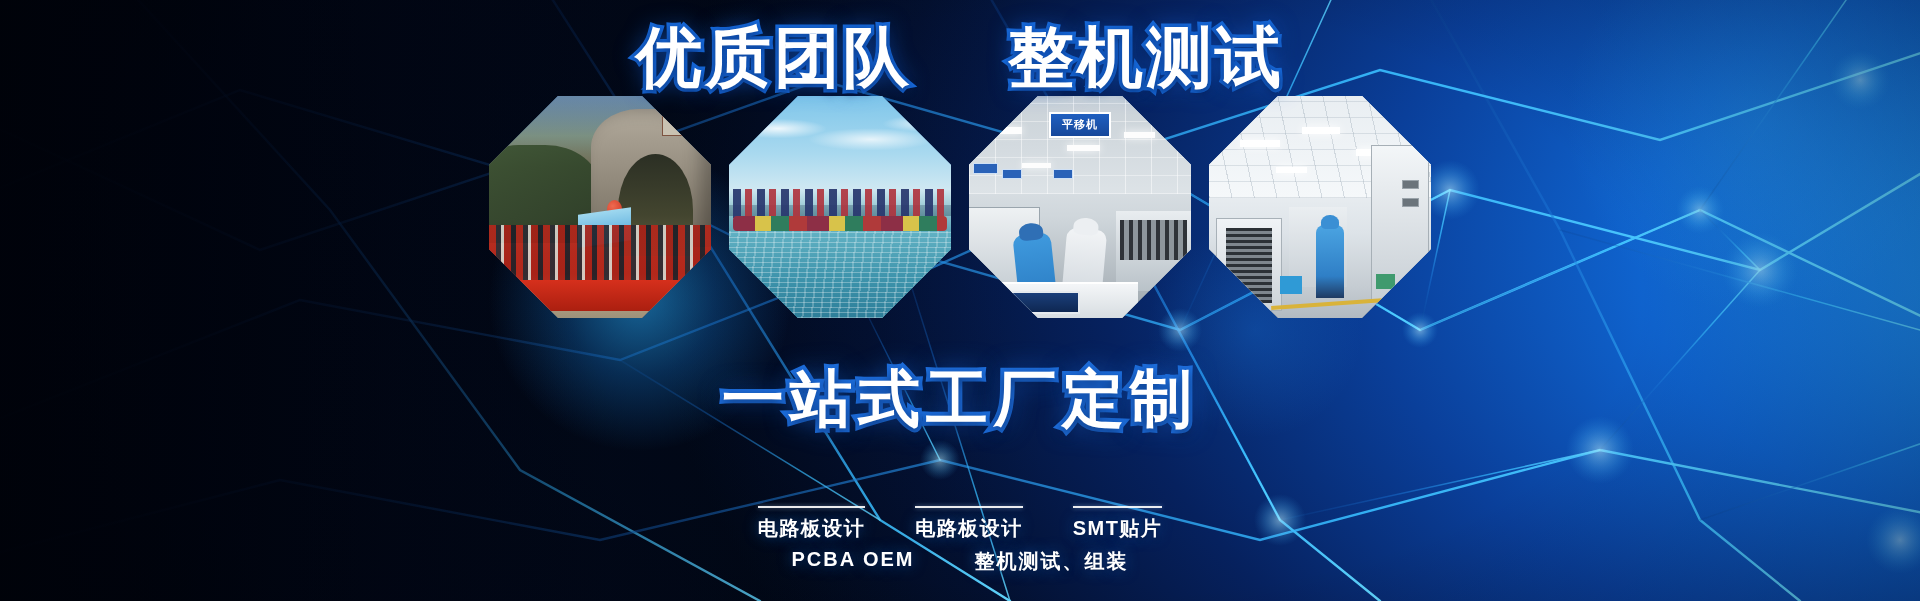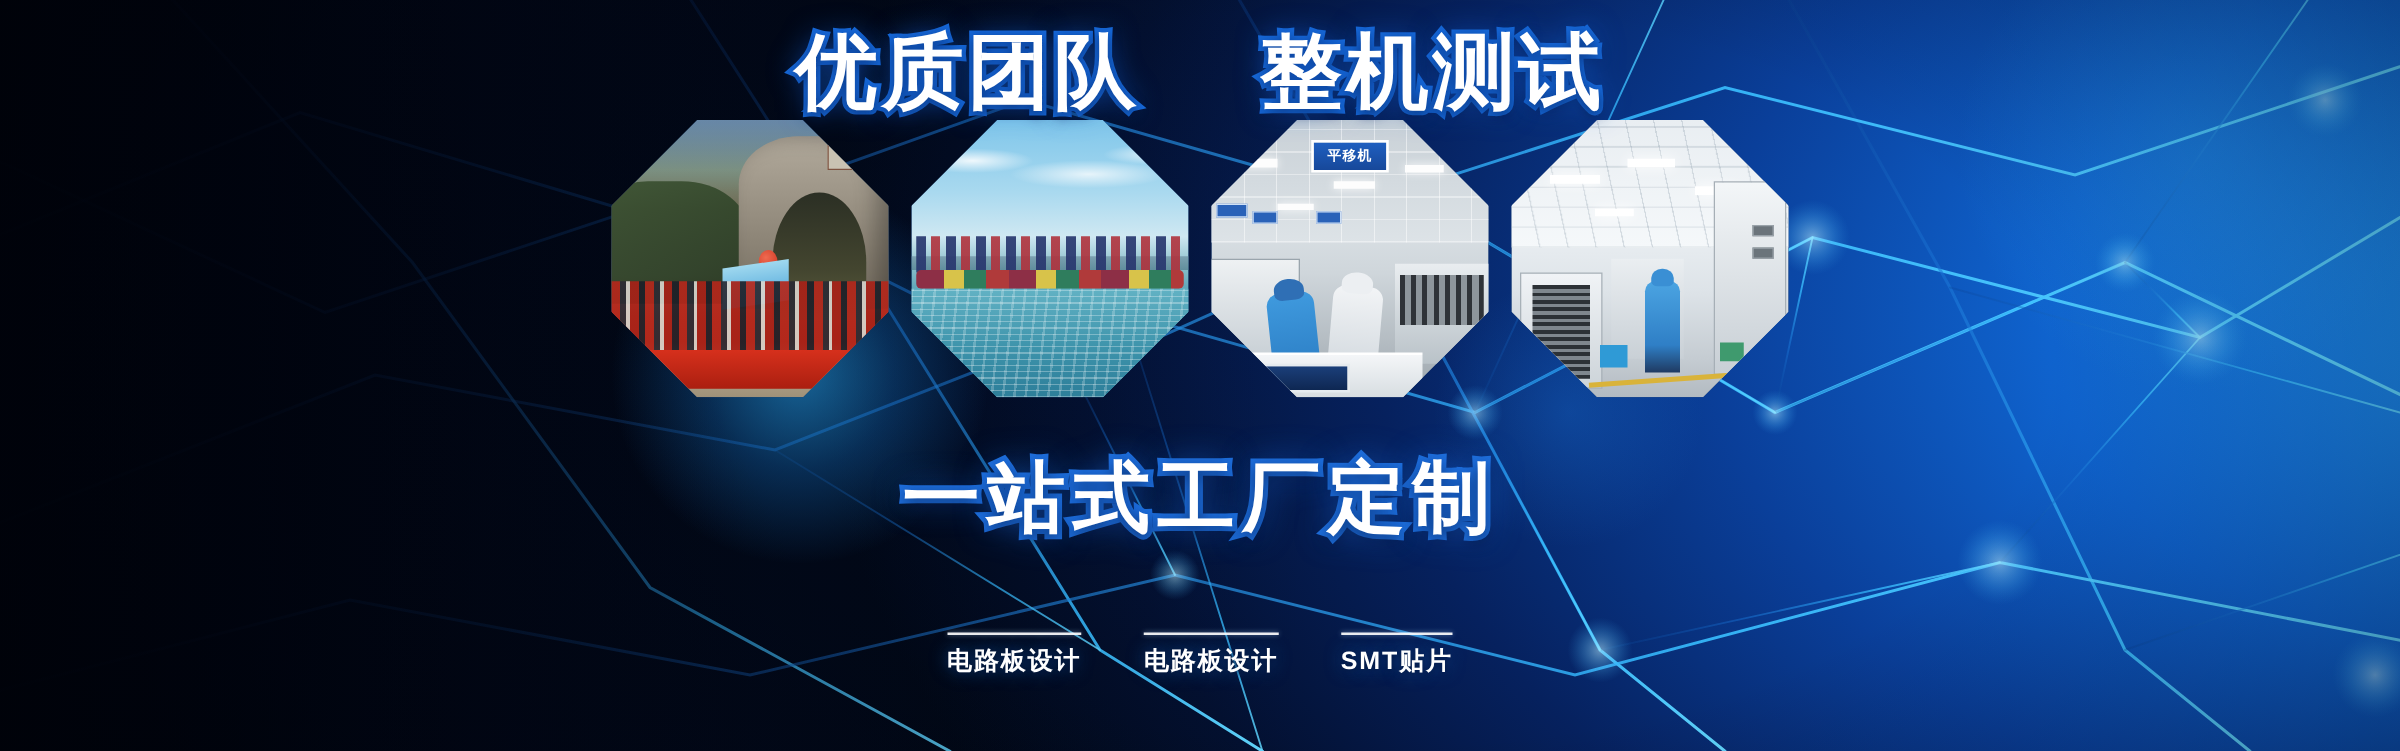--- a/index.html
+++ b/index.html
@@ -429,14 +429,22 @@
     <div class="svc-item">
       <div class="svc-rule"></div>
       <div class="svc-label">电路板设计</div>
     </div>
     <div class="svc-item">
       <div class="svc-rule"></div>
       <div class="svc-label">SMT贴片</div>
     </div>
   </div>
 
+  <div class="svc svc-row svc-row2" style="top:548px;">
+    <div class="svc-item">
+      <div class="svc-label">PCBA OEM</div>
+    </div>
+    <div class="svc-item">
+      <div class="svc-label">整机测试、组装</div>
+    </div>
+  </div>
 
 </div>
 
 </body></html>

